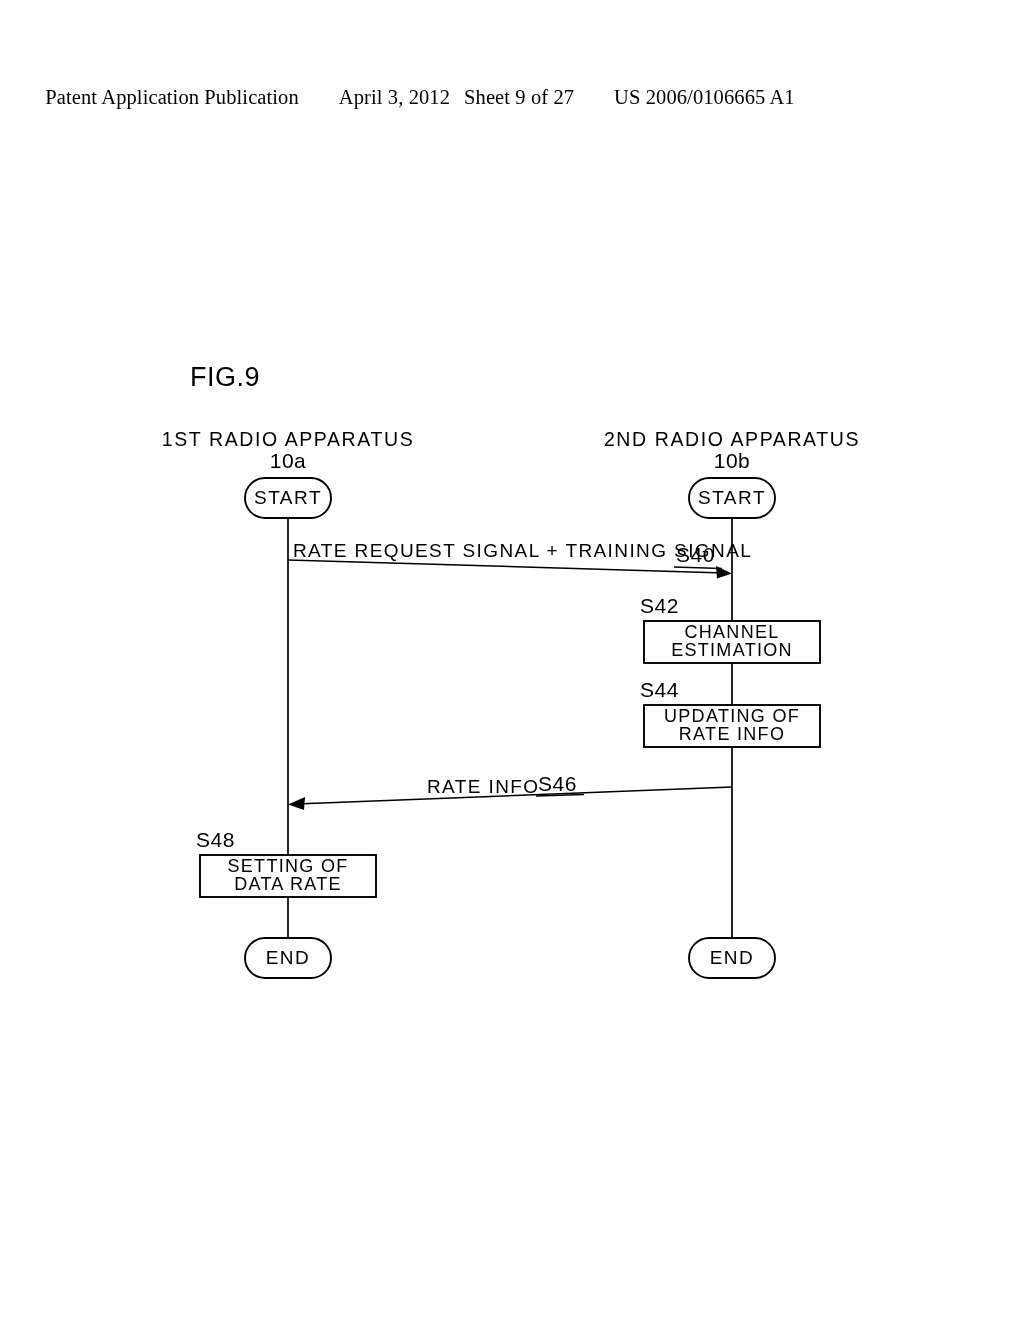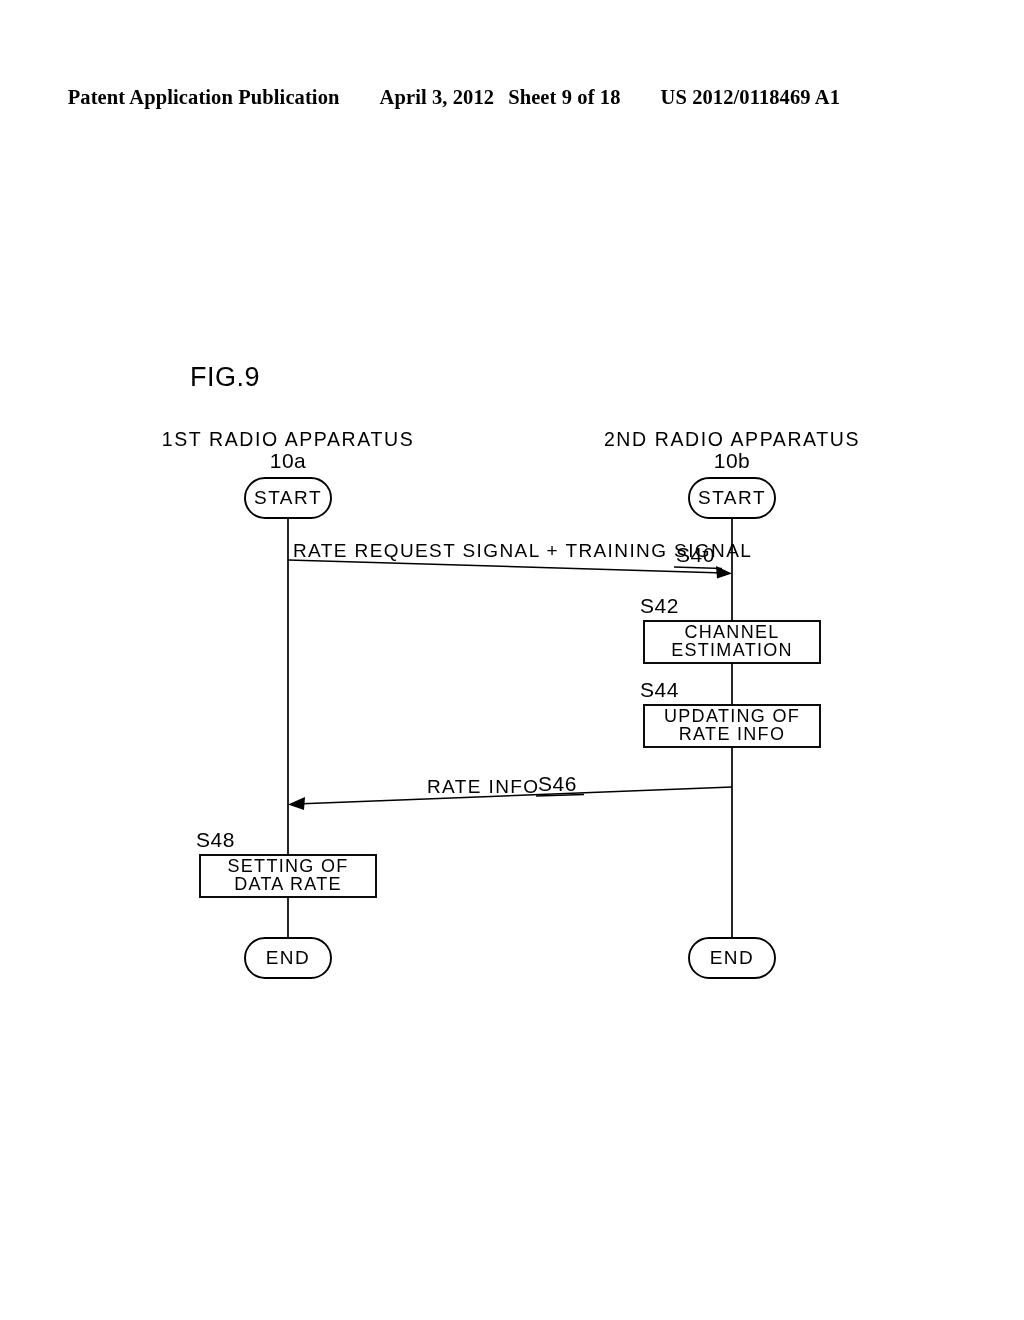--- a/index.html
+++ b/index.html
@@ -16,24 +16,24 @@
     overflow: hidden;
   }
 
   
   .page-header {
     position: absolute;
     left: 0;
     top: 86px;
     width: 840px;
     display: flex;
-    justify-content: flex-end;
+    justify-content: center;
     align-items: baseline;
     font-family: "Liberation Serif", serif;
-    font-weight: bold;
+    font-weight: normal;
     font-size: 20.5px;
     letter-spacing: 0.1px;
     white-space: nowrap;
   }
   .page-header .hdr-pub       { margin-right: 40px; }
   .page-header .hdr-date      { margin-right: 14px; }
   .page-header .hdr-sheet     { margin-right: 40px; }
   .page-header .hdr-number    { }
 
   
@@ -94,22 +94,22 @@
   .stroke-life  { fill: none; stroke: #000000; stroke-width: 1.7; }
   .stroke-msg   { fill: none; stroke: #000000; stroke-width: 1.5; }
   .underline    { fill: none; stroke: #000000; stroke-width: 1.5; }
 </style>
 </head>
 <body>
 
 <div class="page-header">
   <span class="hdr-pub">Patent Application Publication</span>
   <span class="hdr-date">April 3, 2012</span>
-  <span class="hdr-sheet">Sheet 9 of 18</span>
-  <span class="hdr-number">US 2012/0118469 A1</span>
+  <span class="hdr-sheet">Sheet 9 of 27</span>
+  <span class="hdr-number">US 2006/0106665 A1</span>
 </div>
 
 <div class="fig-label">FIG.9</div>
 
 <svg id="diagram" width="1024" height="1320" viewBox="0 0 1024 1320">
 
   <g>
     <text class="lane-title" x="288" y="446" text-anchor="middle">1ST RADIO APPARATUS</text>
     <text class="lane-ref" x="288" y="468" text-anchor="middle">10a</text>
 

